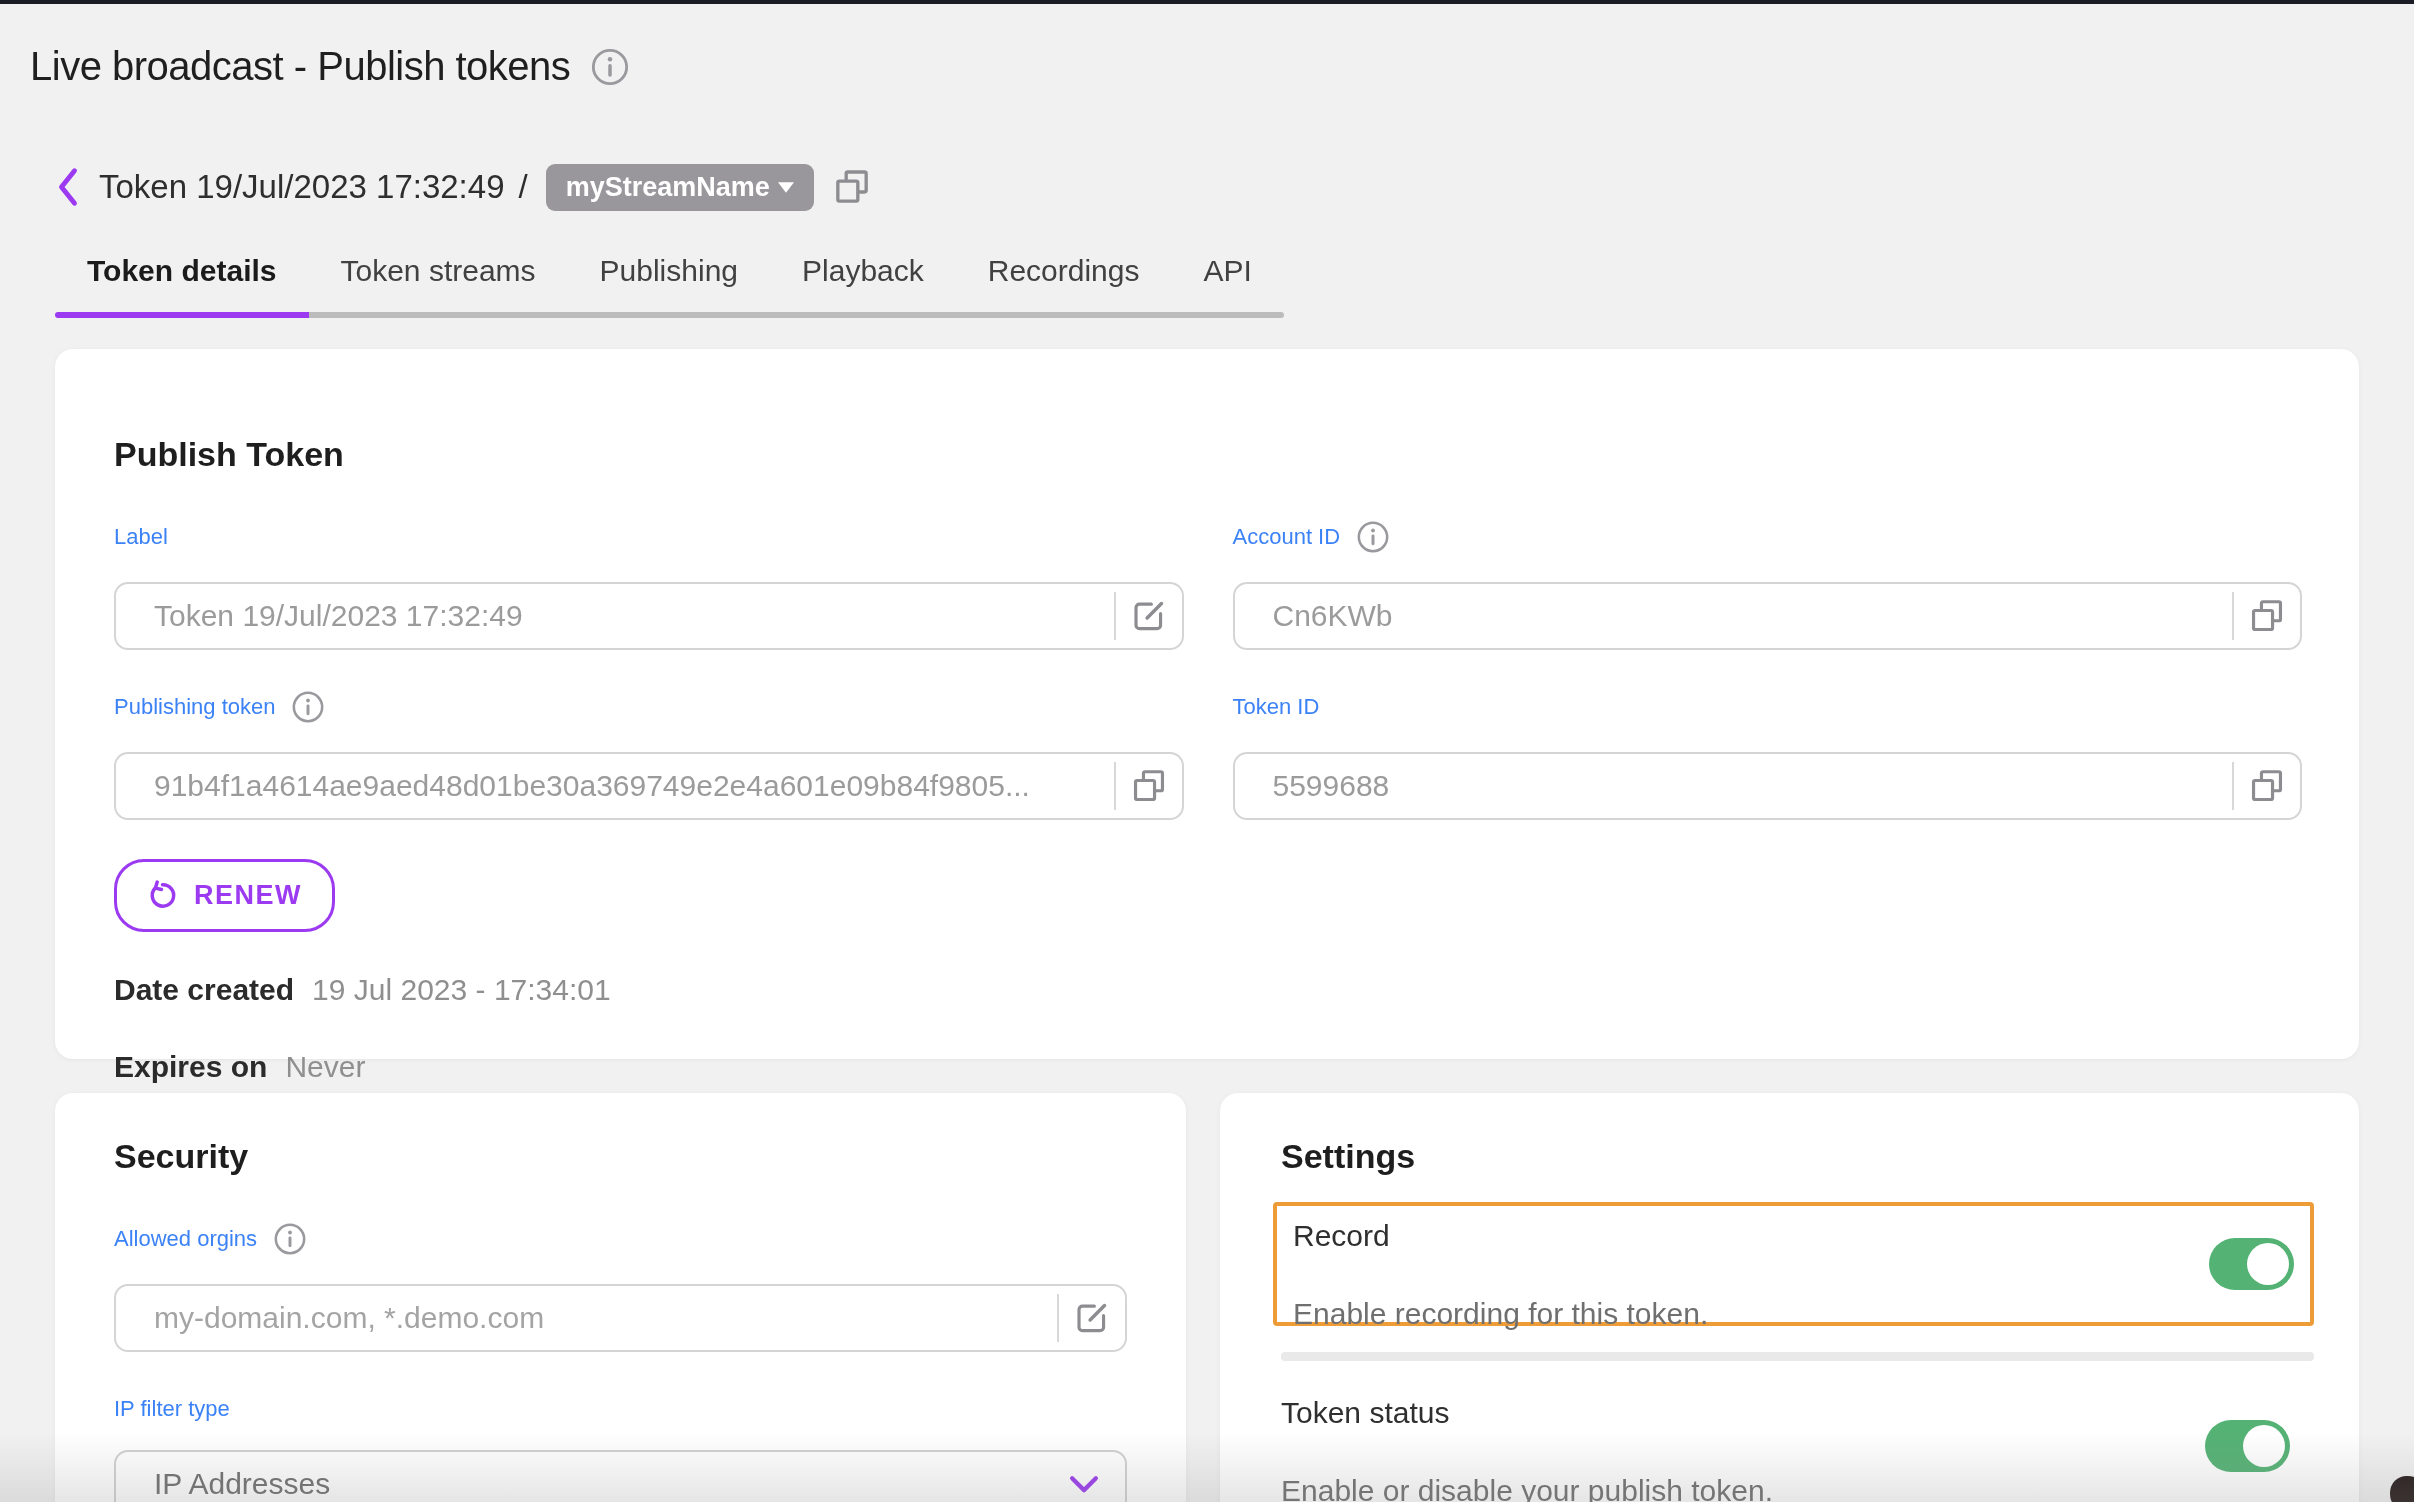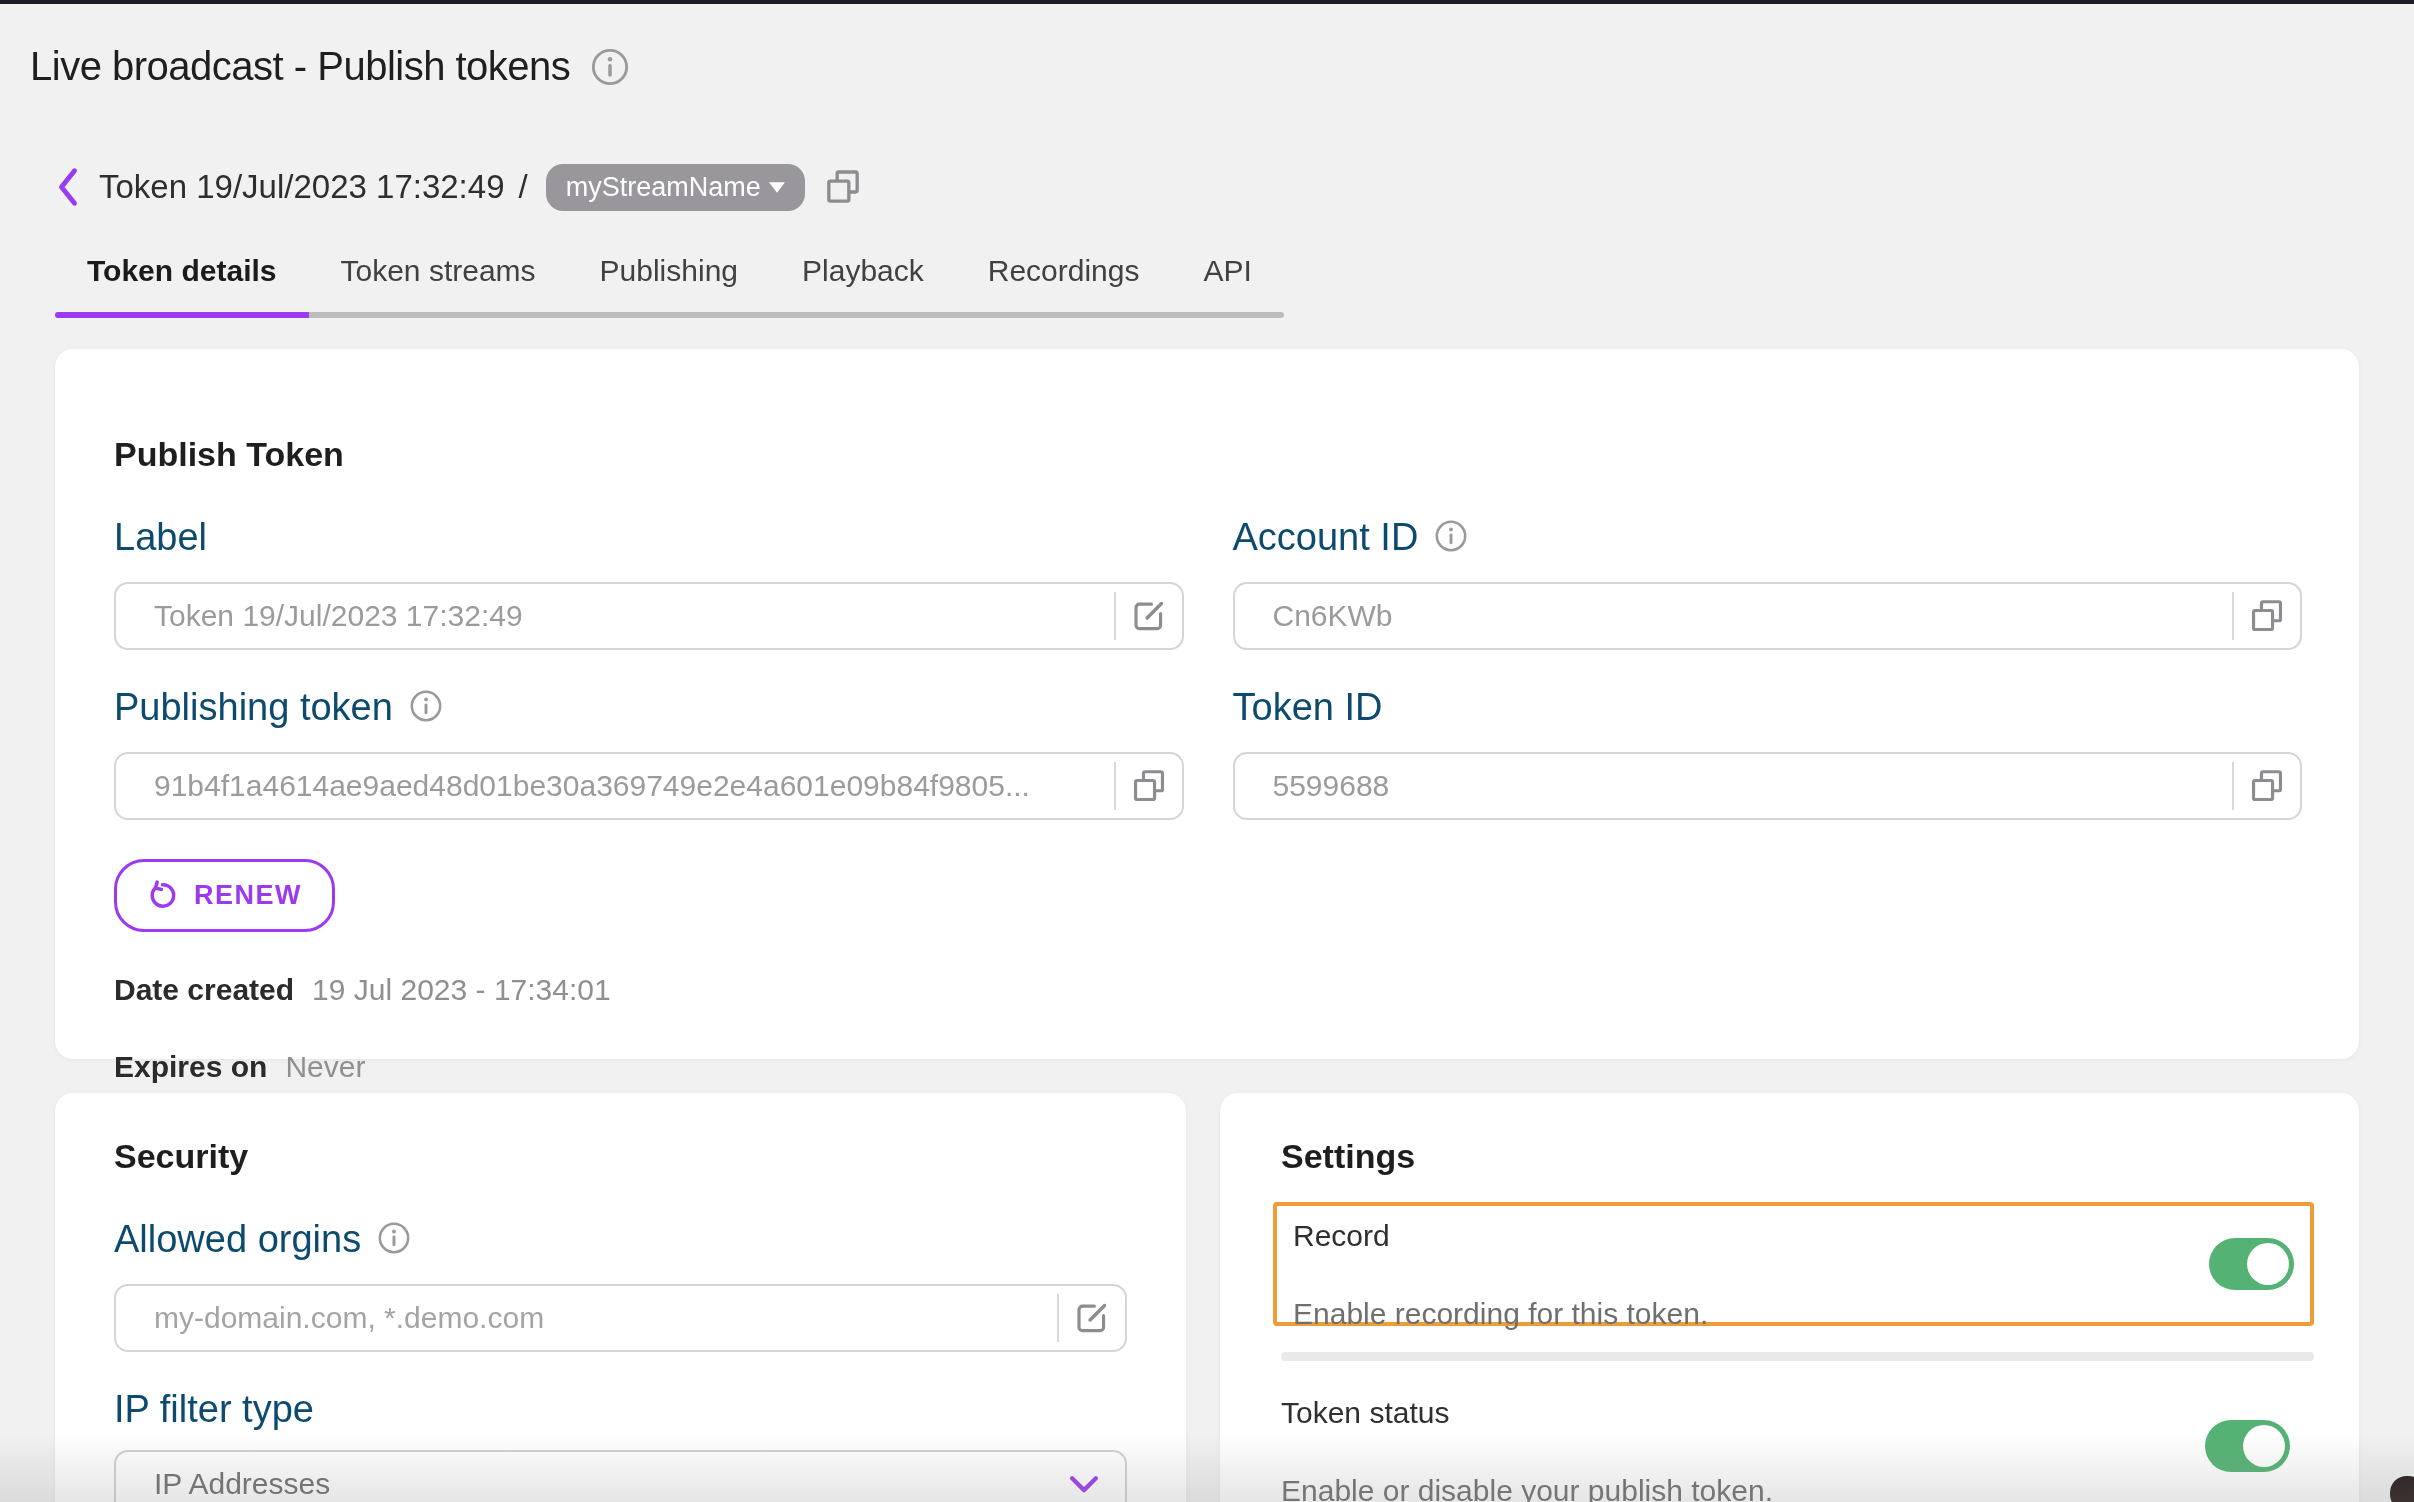--- a/index.html
+++ b/index.html
@@ -19,21 +19,21 @@
   .page-title{font-size:40px;font-weight:400;color:#1f1f1f;letter-spacing:-0.5px;}
 
   .info-btn{background:none;border:none;display:inline-flex;align-items:center;cursor:pointer;padding:0;}
 
   
   .crumbs{position:absolute;left:55px;top:162px;height:50px;display:flex;align-items:center;gap:18px;}
   .back-btn{background:none;border:none;display:inline-flex;align-items:center;cursor:pointer;padding:0;}
   .crumb-text{font-size:33px;font-weight:500;color:#2e2e2e;}
   .crumb-sep{font-size:33px;font-weight:500;color:#2e2e2e;margin-left:-4px;}
   .stream-pill{display:inline-flex;align-items:center;gap:8px;height:47px;padding:0 20px;border:none;
-    border-radius:17px;background:var(--pill-gray);color:#ffffff;font-size:27px;font-weight:400;cursor:pointer;
+    border-radius:9px;background:var(--pill-gray);color:#ffffff;font-size:27px;font-weight:700;cursor:pointer;
     font-family:"Liberation Sans", sans-serif;}
   .icon-btn{background:none;border:none;display:inline-flex;align-items:center;cursor:pointer;padding:0;}
 
   
   .tabs{position:absolute;left:55px;top:252px;display:flex;}
   .tab{position:relative;padding:0 32px 28px 32px;font-size:30px;color:#414141;line-height:38px;cursor:pointer;white-space:nowrap;}
   .tab::after{content:"";position:absolute;left:0;right:0;bottom:0;height:6px;background:#bcbcbc;}
   .tab:first-child::after{border-radius:3px 0 0 3px;}
   .tab:last-child::after{border-radius:0 3px 3px 0;}
   .tab.active{font-weight:700;color:#1b1b1b;}
@@ -42,21 +42,21 @@
   
   .card{position:absolute;background:#ffffff;border-radius:18px;box-shadow:0 1px 5px rgba(0,0,0,0.05);}
   .card-publish{left:55px;top:349px;width:2304px;height:710px;padding:44px 57px 0 59px;}
   .card-security{left:55px;top:1093px;width:1131px;height:470px;padding:42px 59px 0 59px;}
   .card-settings{left:1220px;top:1093px;width:1139px;height:470px;padding:42px 45px 0 61px;}
   .card-h{font-size:34px;font-weight:600;color:#1e1e1e;line-height:42px;}
   .card-publish .card-h{margin-bottom:44px;margin-top:40px;}
   .card-security .card-h{margin-bottom:44px;}
 
   .fields-grid{display:grid;grid-template-columns:1fr 1fr;column-gap:49px;row-gap:39px;}
-  .field-label{display:flex;align-items:flex-start;gap:16px;font-size:38px;color:#0c4a6e;line-height:36px;margin-bottom:27px;}
+  .field-label{display:flex;align-items:center;gap:16px;font-size:22px;color:#3b82f6;line-height:36px;margin-bottom:27px;}
 
   .ibox{display:flex;align-items:center;height:68px;border:2px solid #d6d4d6;border-radius:14px;background:#fff;overflow:hidden;}
   .ival{flex:1;min-width:0;height:100%;border:none;outline:none;background:transparent;padding:0 20px 0 38px;
     font-size:30px;color:#9b9b9b;font-family:"Liberation Sans", sans-serif;}
   .ival::placeholder{color:#a4a4a4;opacity:1;}
   .vdiv{width:2px;height:48px;background:#d8d8d8;flex:0 0 auto;}
   .iact{flex:0 0 66px;height:100%;display:flex;align-items:center;justify-content:center;background:none;border:none;cursor:pointer;}
 
   .renew-btn{display:inline-flex;align-items:center;gap:16px;height:73px;padding:0 30px;margin-top:39px;
     border:3px solid var(--accent-purple);border-radius:30px;background:#fff;color:var(--accent-purple);

